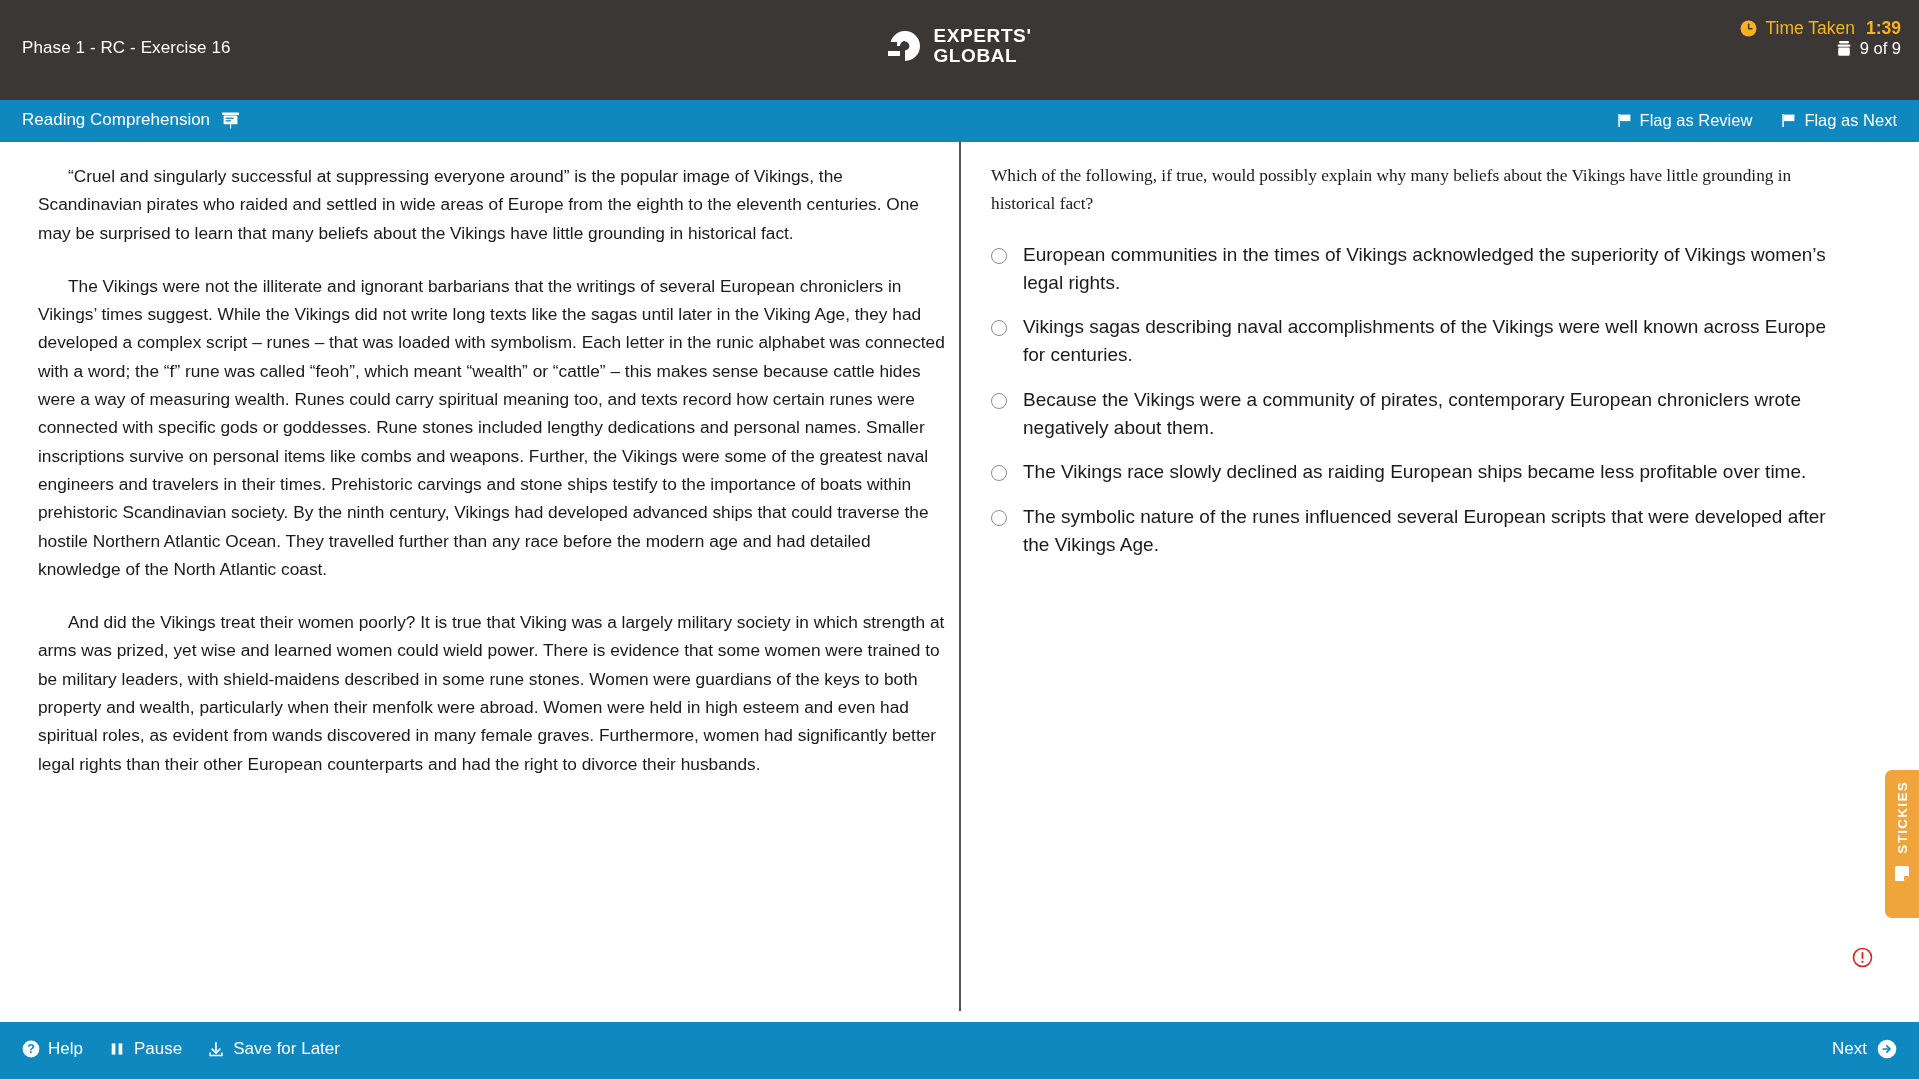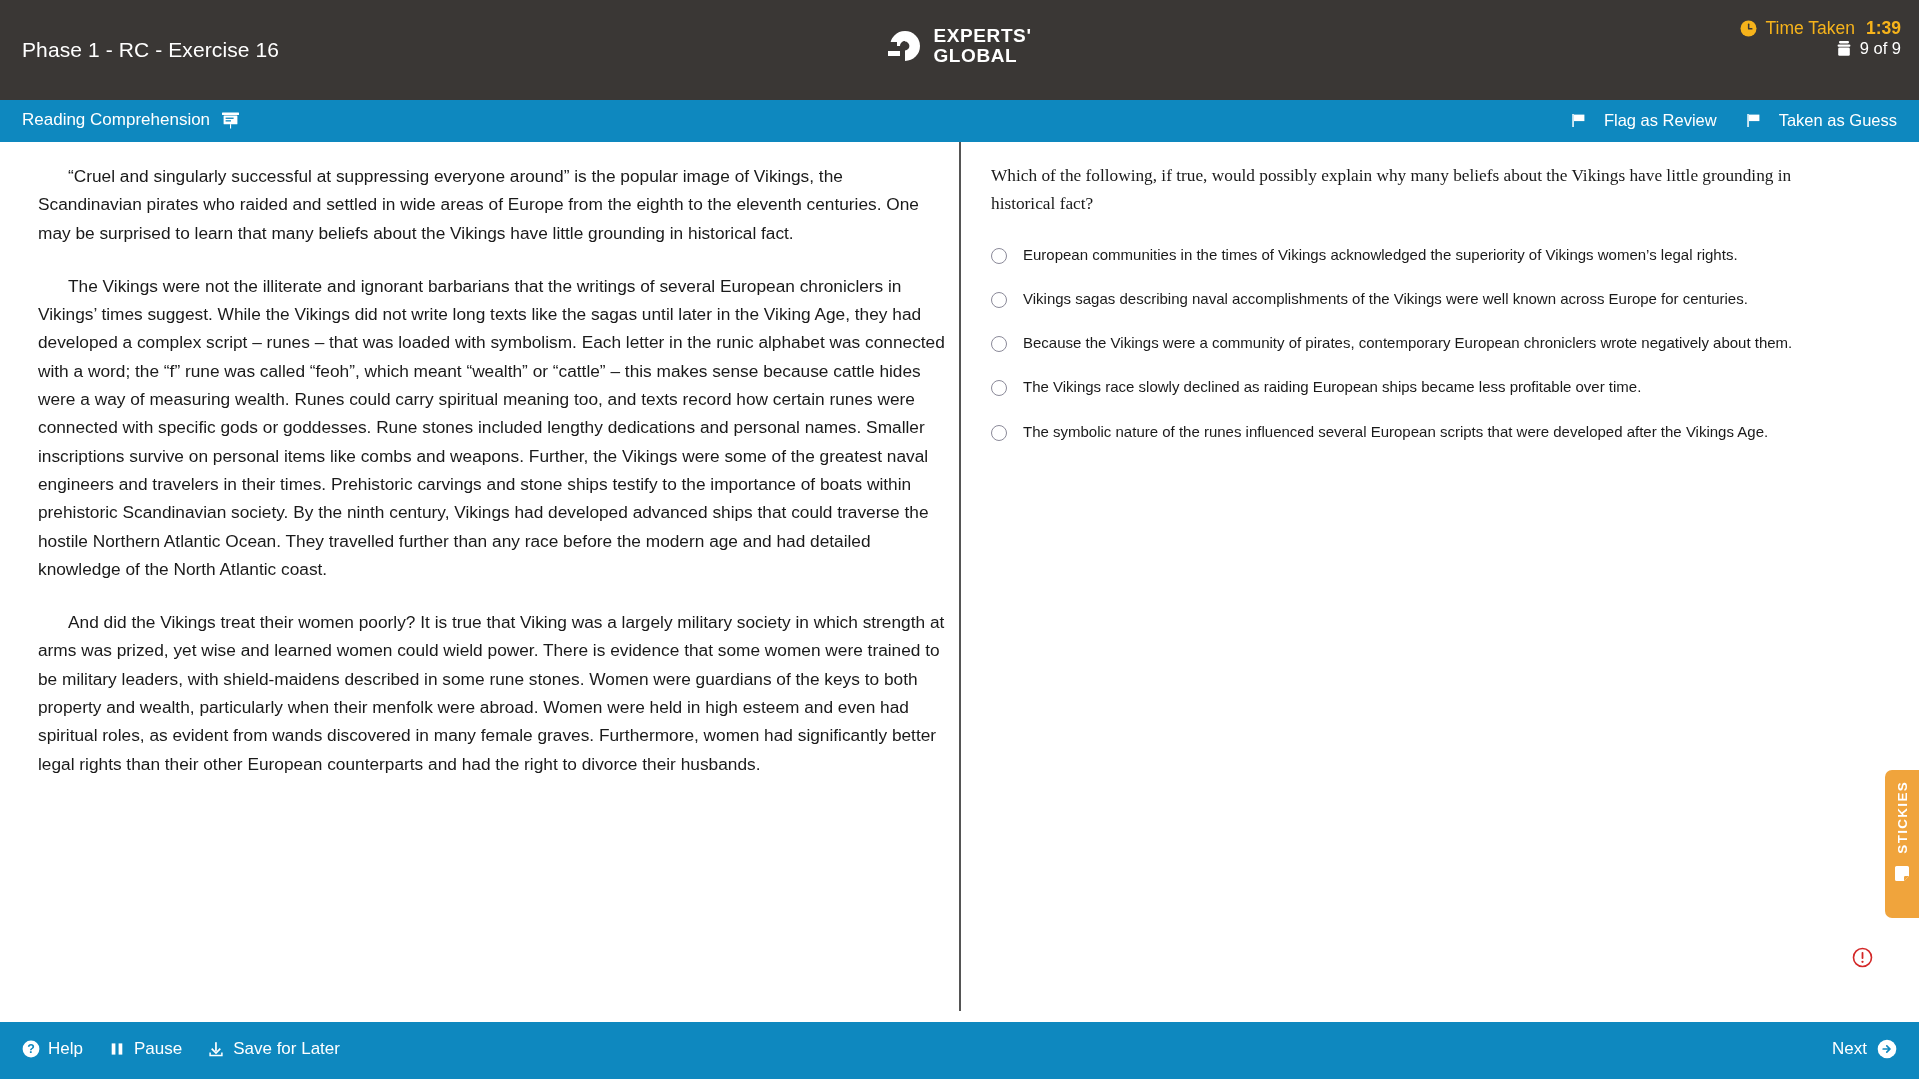--- a/index.html
+++ b/index.html
@@ -12,21 +12,21 @@
   .app { position: relative; width: 1919px; height: 1079px; }
 
   
   .topbar {
     position: absolute; left: 0; top: 0; width: 1919px; height: 100px;
     background: #3a3735;
     color: #ffffff;
   }
   .exercise-title {
     position: absolute; left: 22px; top: 38px;
-    font-size: 21px; color: #ffffff; letter-spacing: .1px;
+    font-size: 17px; color: #ffffff; letter-spacing: .1px;
   }
   .logo-wrap {
     position: absolute; left: 50%; top: 26px;
     transform: translateX(-50%);
     display: flex; align-items: center; gap: 12px;
   }
   .logo-mark { width: 34px; height: 34px; flex: 0 0 34px; }
   .logo-text {
     display: flex; flex-direction: column;
     line-height: 1.04;
@@ -58,21 +58,21 @@
     position: absolute; left: 22px; top: 10px;
     display: flex; align-items: center; gap: 11px;
     font-size: 17px; color: #ffffff;
   }
   .board-icon { width: 19px; height: 19px; display: block; }
   .flag-actions {
     position: absolute; right: 22px; top: 11px;
     display: flex; align-items: center; gap: 29px;
   }
   .flag-btn {
-    display: flex; align-items: center; gap: 18px;
+    display: flex; align-items: center; gap: 8px;
     font-size: 16.5px; color: #ffffff; cursor: pointer; white-space: nowrap;
   }
   .flag-icon { width: 15px; height: 15px; display: block; }
 
   
   .content {
     position: absolute; left: 0; top: 142px;
     width: 1919px; height: 880px;
     background: #ffffff;
   }
@@ -113,21 +113,21 @@
     padding-right: 20px;
   }
   .radio {
     flex: 0 0 16px;
     width: 16px; height: 16px; margin-top: 7px;
     border: 1.6px solid #8b8a99;
     border-radius: 50%;
     background: #ffffff;
   }
   .option-text {
-    font-size: 15px; line-height: 28.3px; color: #1a1a1a;
+    font-size: 19px; line-height: 28.3px; color: #1a1a1a;
   }
 
   
   .stickies {
     position: absolute; right: 0; top: 770px;
     width: 34px; height: 148px;
     background: #f0a43c;
     border-radius: 7px 0 0 7px;
     display: flex; flex-direction: column;
     align-items: center; justify-content: flex-start;
@@ -246,21 +246,21 @@
         </span>
         <span>Flag as Review</span>
       </div>
       <div class="flag-btn">
         <span class="flag-icon">
           <svg viewBox="0 0 15 15" width="15" height="15" aria-hidden="true">
             <rect x="1.3" y="1" width="1.5" height="13" fill="#ffffff"></rect>
             <path d="M3 1.6 L13.4 1.6 L13.4 8.1 L3 8.1 Z" fill="#ffffff"></path>
           </svg>
         </span>
-        <span>Taken as Guess</span>
+        <span>Flag as Next</span>
       </div>
     </div>
   </div>
 
   <div class="content">
 
     <div class="passage-pane">
       <p class="para">“Cruel and singularly successful at suppressing everyone around” is the popular image of Vikings, the Scandinavian pirates who raided and settled in wide areas of Europe from the eighth to the eleventh centuries. One may be surprised to learn that many beliefs about the Vikings have little grounding in historical fact.</p>
       <p class="para">The Vikings were not the illiterate and ignorant barbarians that the writings of several European chroniclers in Vikings’ times suggest. While the Vikings did not write long texts like the sagas until later in the Viking Age, they had developed a complex script – runes – that was loaded with symbolism. Each letter in the runic alphabet was connected with a word; the “f” rune was called “feoh”, which meant “wealth” or “cattle” – this makes sense because cattle hides were a way of measuring wealth. Runes could carry spiritual meaning too, and texts record how certain runes were connected with specific gods or goddesses. Rune stones included lengthy dedications and personal names. Smaller inscriptions survive on personal items like combs and weapons. Further, the Vikings were some of the greatest naval engineers and travelers in their times. Prehistoric carvings and stone ships testify to the importance of boats within prehistoric Scandinavian society. By the ninth century, Vikings had developed advanced ships that could traverse the hostile Northern Atlantic Ocean. They travelled further than any race before the modern age and had detailed knowledge of the North Atlantic coast.</p>
       <p class="para">And did the Vikings treat their women poorly? It is true that Viking was a largely military society in which strength at arms was prized, yet wise and learned women could wield power. There is evidence that some women were trained to be military leaders, with shield-maidens described in some rune stones. Women were guardians of the keys to both property and wealth, particularly when their menfolk were abroad. Women were held in high esteem and even had spiritual roles, as evident from wands discovered in many female graves. Furthermore, women had significantly better legal rights than their other European counterparts and had the right to divorce their husbands.</p>

